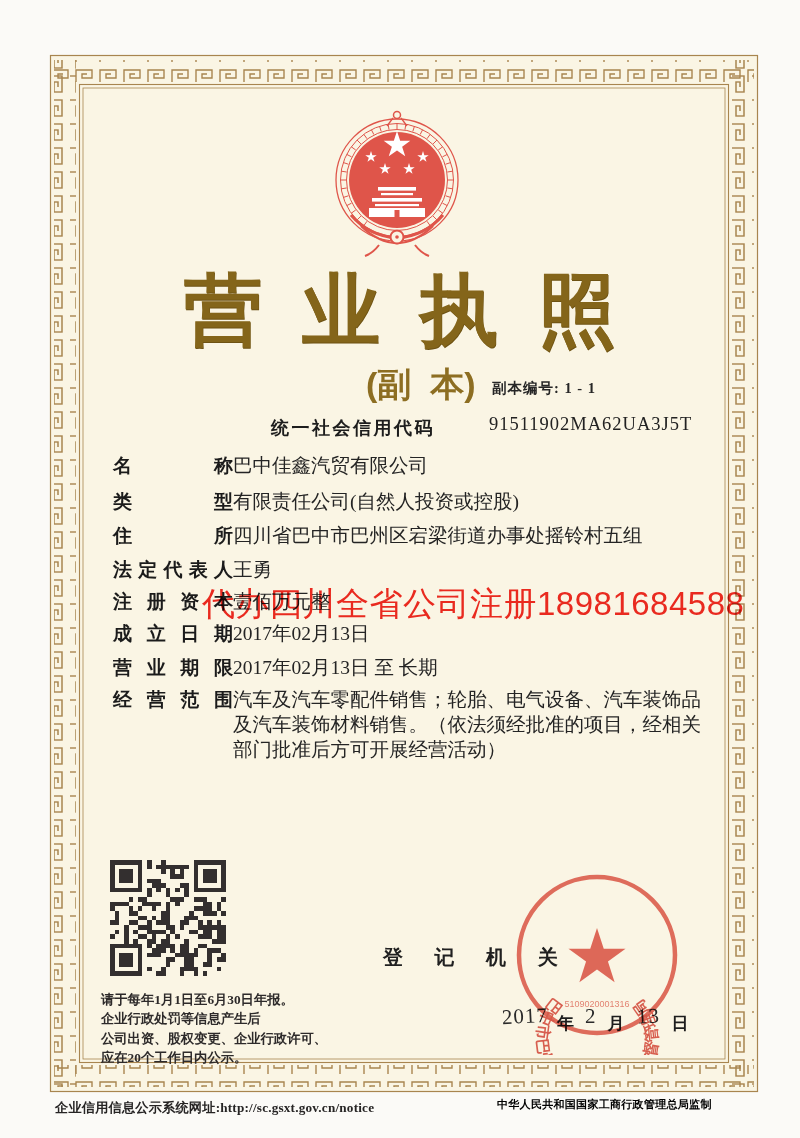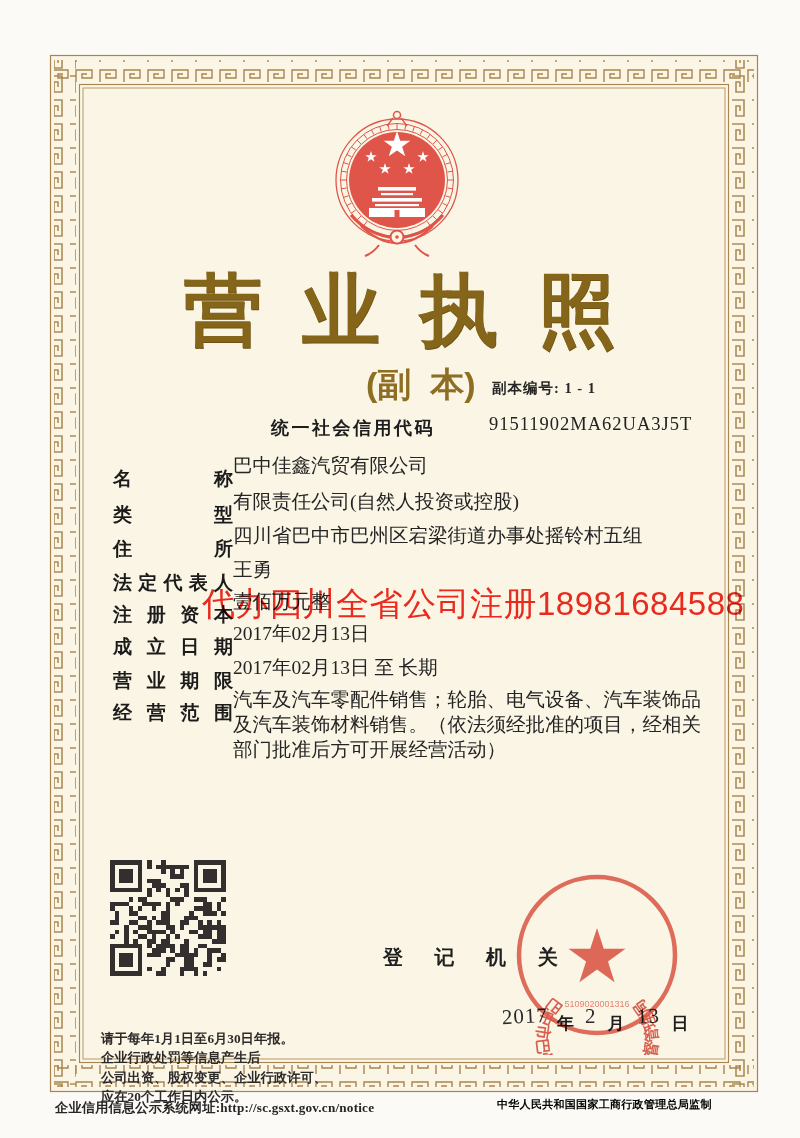--- a/index.html
+++ b/index.html
@@ -48,39 +48,39 @@
   .credit-value {
     left:489px; top:414px; z-index:3;
     font-size:18.5px; letter-spacing:1px; color:#222;
   }
 
   .frow { position:absolute; left:113px; z-index:3; width:600px; }
   .frow .flabel {
     display:inline-block; width:120px; vertical-align:top;
     font-family:"Liberation Sans","DejaVu Sans",sans-serif;
     font-weight:700; font-size:19px; color:#1b1b1b;
-    text-align:justify; text-align-last:justify; white-space:normal;margin-top:13px;
+    text-align:justify; text-align-last:justify; white-space:normal;
   }
   .frow .fvalue {
     display:inline-block; vertical-align:top; width:478px;
     font-size:19.5px; line-height:25px; color:#242424;
   }
   .r0{top:453px}.r1{top:489px}.r2{top:523px}.r3{top:557px}
   .r4{top:589px}.r5{top:621px}.r6{top:655px}.r7{top:687px}
 
   .watermark {
     left:202px; top:582px; z-index:5;
     font-family:"Liberation Sans","DejaVu Sans",sans-serif;
     font-size:33px; font-weight:500; color:#ee2b22;
     letter-spacing:0.5px; mix-blend-mode:multiply; white-space:nowrap;text-align:right;
   }
 
   .qr { left:110px; top:860px; z-index:3; }
 
-  .notice { left:101px; top:990px; z-index:3; width:260px;margin-top:39px; }
+  .notice { left:101px; top:990px; z-index:3; width:260px; }
   .notice div {
     font-size:13.3px; line-height:19.4px; font-weight:700; color:#2d2a2a;
   }
 
   .authority-label {
     left:383px; top:944px; z-index:3;
     font-family:"Liberation Sans","DejaVu Sans",sans-serif;
     font-weight:700; font-size:20px; letter-spacing:13px; color:#202020;
     white-space:nowrap;
   }

